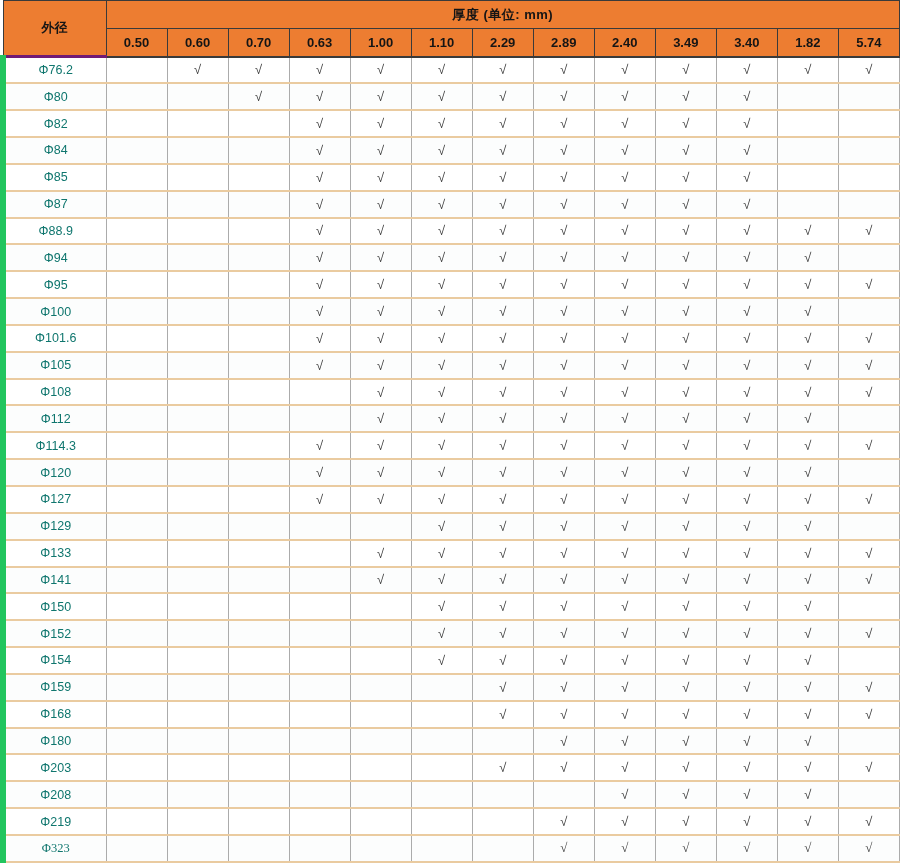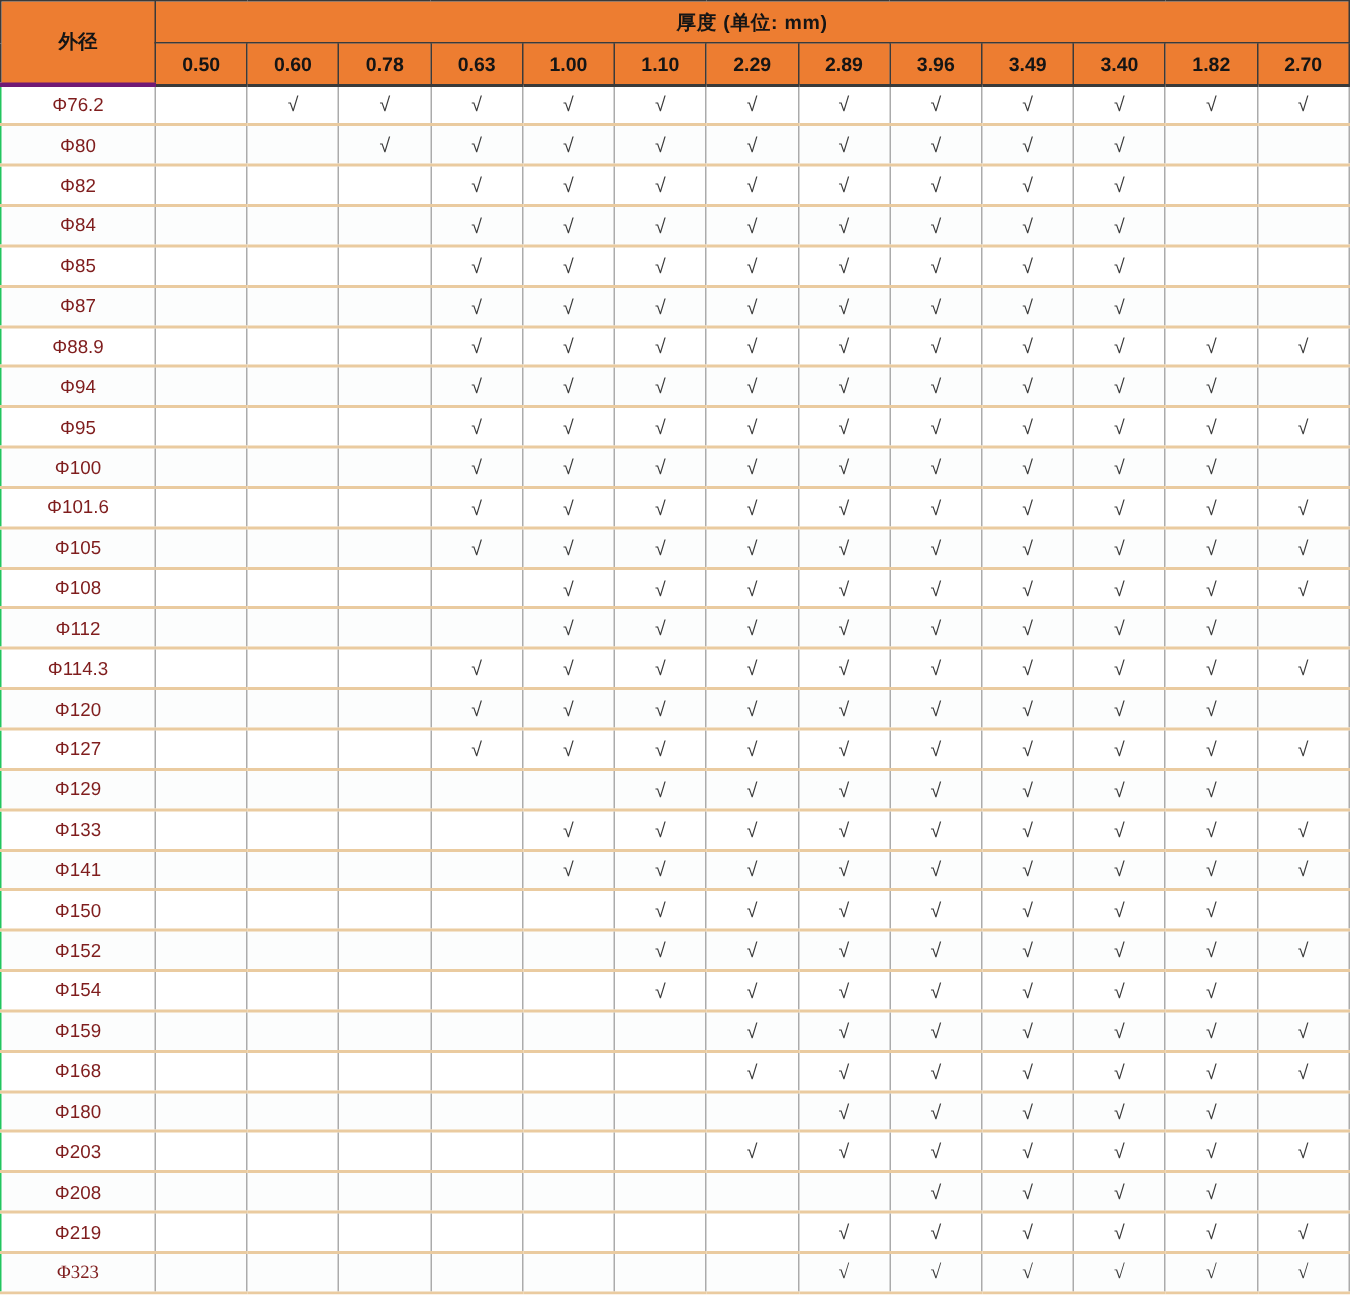--- a/index.html
+++ b/index.html
@@ -44,22 +44,22 @@
     border-right: 1px solid #ABABAB;
     text-align: center;
     vertical-align: middle;
     font-size: 12.5px;
     color: #1f1f1f;
     padding: 0;
     height: 26px;
   }
   tbody tr:nth-child(even) td { background: #fcfdfd; }
   tbody td.diam-cell {
-    border-left: 1px solid #22c55e;
-    color: #7f1d1d;
+    border-left: 6px solid #22c55e;
+    color: #0f766e;
   }
   tbody td.check-cell {
     color: #3c3c3c;
     font-size: 13px;
   }
   tbody tr:last-child td { border-bottom: 2px solid #EACBA0; font-family: Liberation Serif, serif; }
   table.spec-table { border-right: 1px solid #9a9a9a; border-left: 1px solid #9a9a9a; }
 </style>
 </head>
 <body>
@@ -83,31 +83,31 @@
         <col>
       </colgroup>
     <thead>
       <tr class="group-row">
         <th rowspan="2" class="corner">外径</th>
         <th id="group-th" class="group" colspan="13">厚度 (单位: mm)</th>
       </tr>
       <tr class="values-row" id="thickness-row">
           <th>0.50</th>
           <th>0.60</th>
-          <th>0.78</th>
+          <th>0.70</th>
           <th>0.63</th>
           <th>1.00</th>
           <th>1.10</th>
           <th>2.29</th>
           <th>2.89</th>
-          <th>3.96</th>
+          <th>2.40</th>
           <th>3.49</th>
           <th>3.40</th>
           <th>1.82</th>
-          <th>2.70</th>
+          <th>5.74</th>
         </tr>
     </thead>
     <tbody id="table-body">
         <tr>
           <td class="diam-cell">Φ76.2</td>
           <td class="check-cell"></td>
           <td class="check-cell">√</td>
           <td class="check-cell">√</td>
           <td class="check-cell">√</td>
           <td class="check-cell">√</td>

